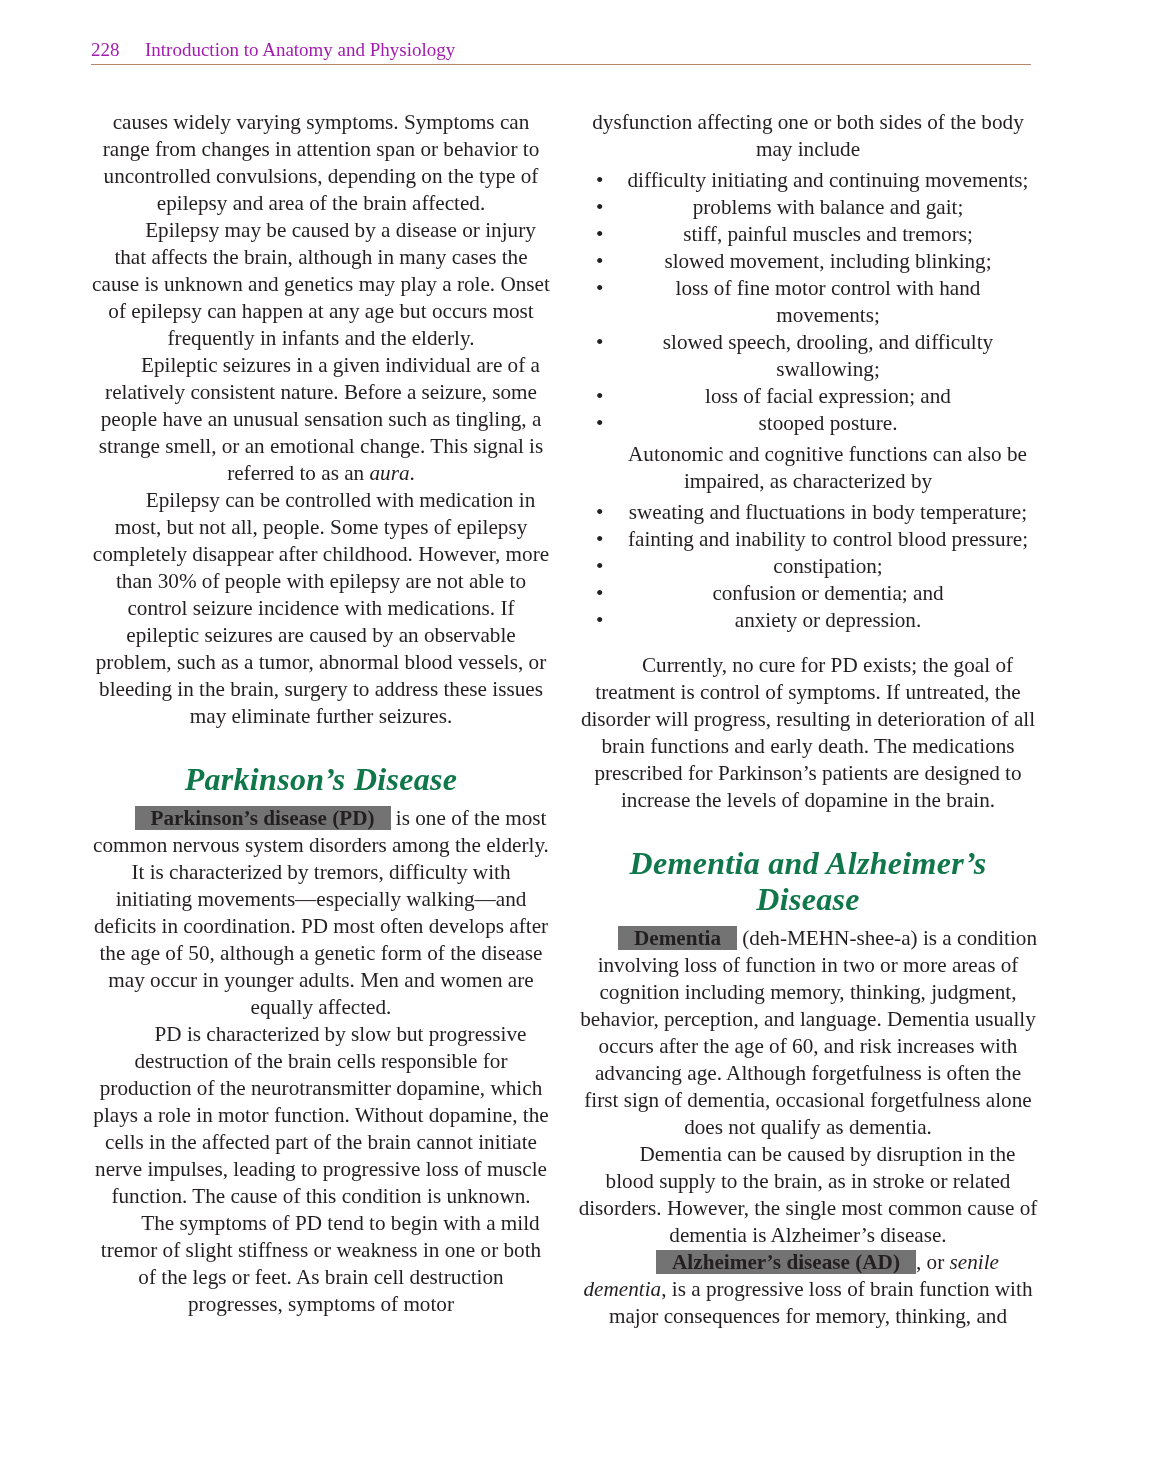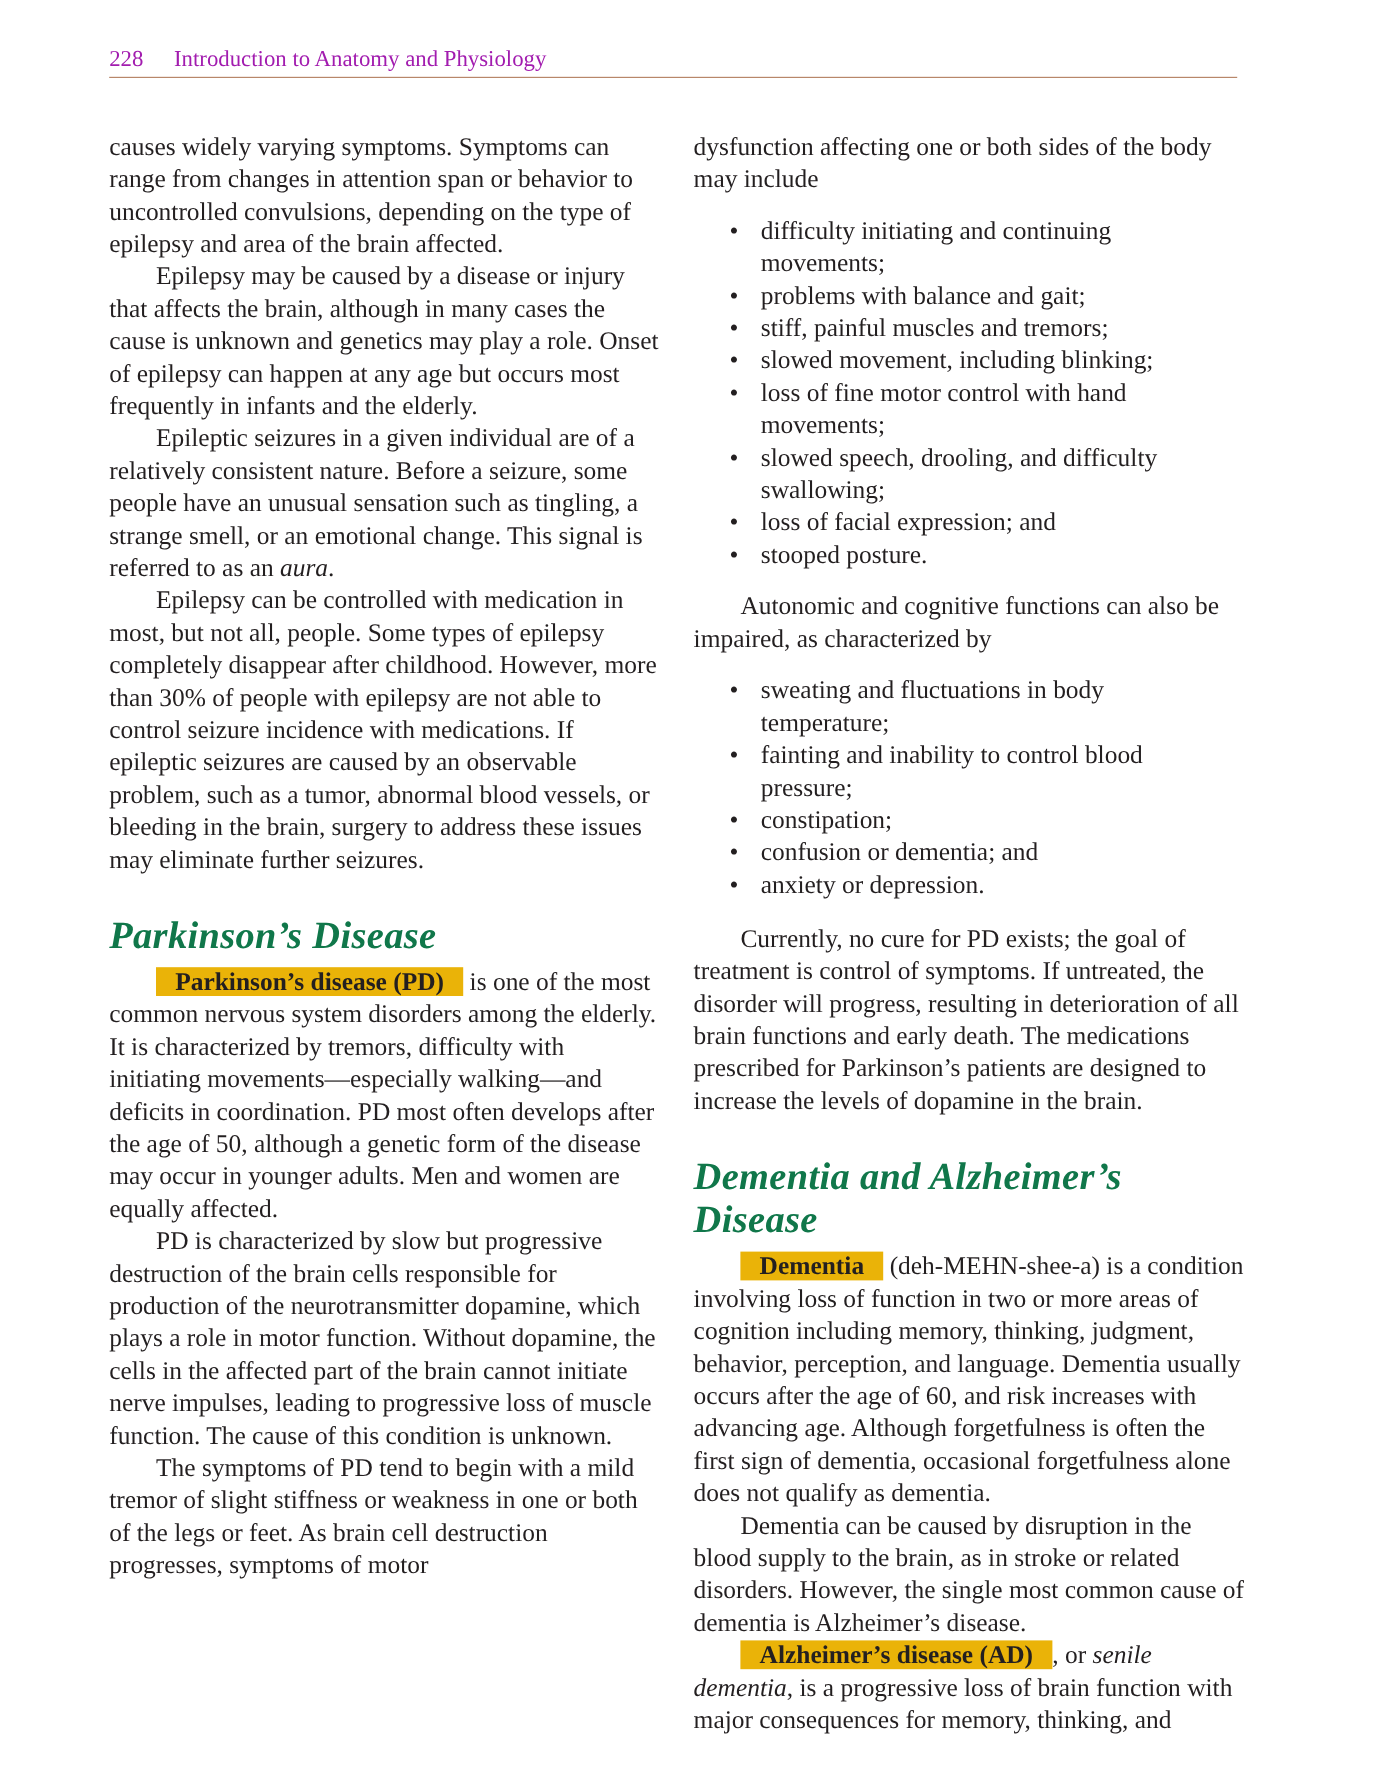--- a/index.html
+++ b/index.html
@@ -10,32 +10,32 @@
   }
   .running-head {
     position: absolute; left: 91px; top: 36px; width: 940px;
     height: 28px; border-bottom: 1.5px solid #b8876a;
     font-family: "Liberation Serif", serif; font-size: 19px; line-height: 28px;
     color: #a21caf;
   }
   .running-head .pn { display: inline-block; width: 54px; }
   .col {
     position: absolute; top: 109px; width: 460px;
-    font-family: "Liberation Serif", serif; font-size: 21.2px; line-height: 27px;
+    font-family: "Liberation Serif", serif; font-size: 21.2px; line-height: 27px; text-align: center;
   }
   .col.left { left: 91px; }
   .col.right { left: 578px; }
   p { margin: 0; }
   p.ind { text-indent: 39px; }
   h2 {
     margin: 0; font-family: "Liberation Serif", serif; font-style: italic; font-weight: bold;
     color: #10774a; font-size: 32px; line-height: 36px; letter-spacing: 0.3px;
   }
-  .term { background: #eab308; font-weight: bold; padding: 0 16px; }
-  ul { margin: 16px; padding: 0 0 0 40px; list-style: none; }
+  .term { background: #737373; font-weight: bold; padding: 0 16px; }
+  ul { margin: 4px; padding: 0 0 0 40px; list-style: none; }
   ul li { position: relative; }
   ul li::before { content: "•"; position: absolute; left: -26px; top: 0; }
   em { }
 </style>
 </head>
 <body>
 
 <div class="running-head">
   <span class="pn">228</span><span>Introduction to Anatomy and Physiology</span>
 </div>

